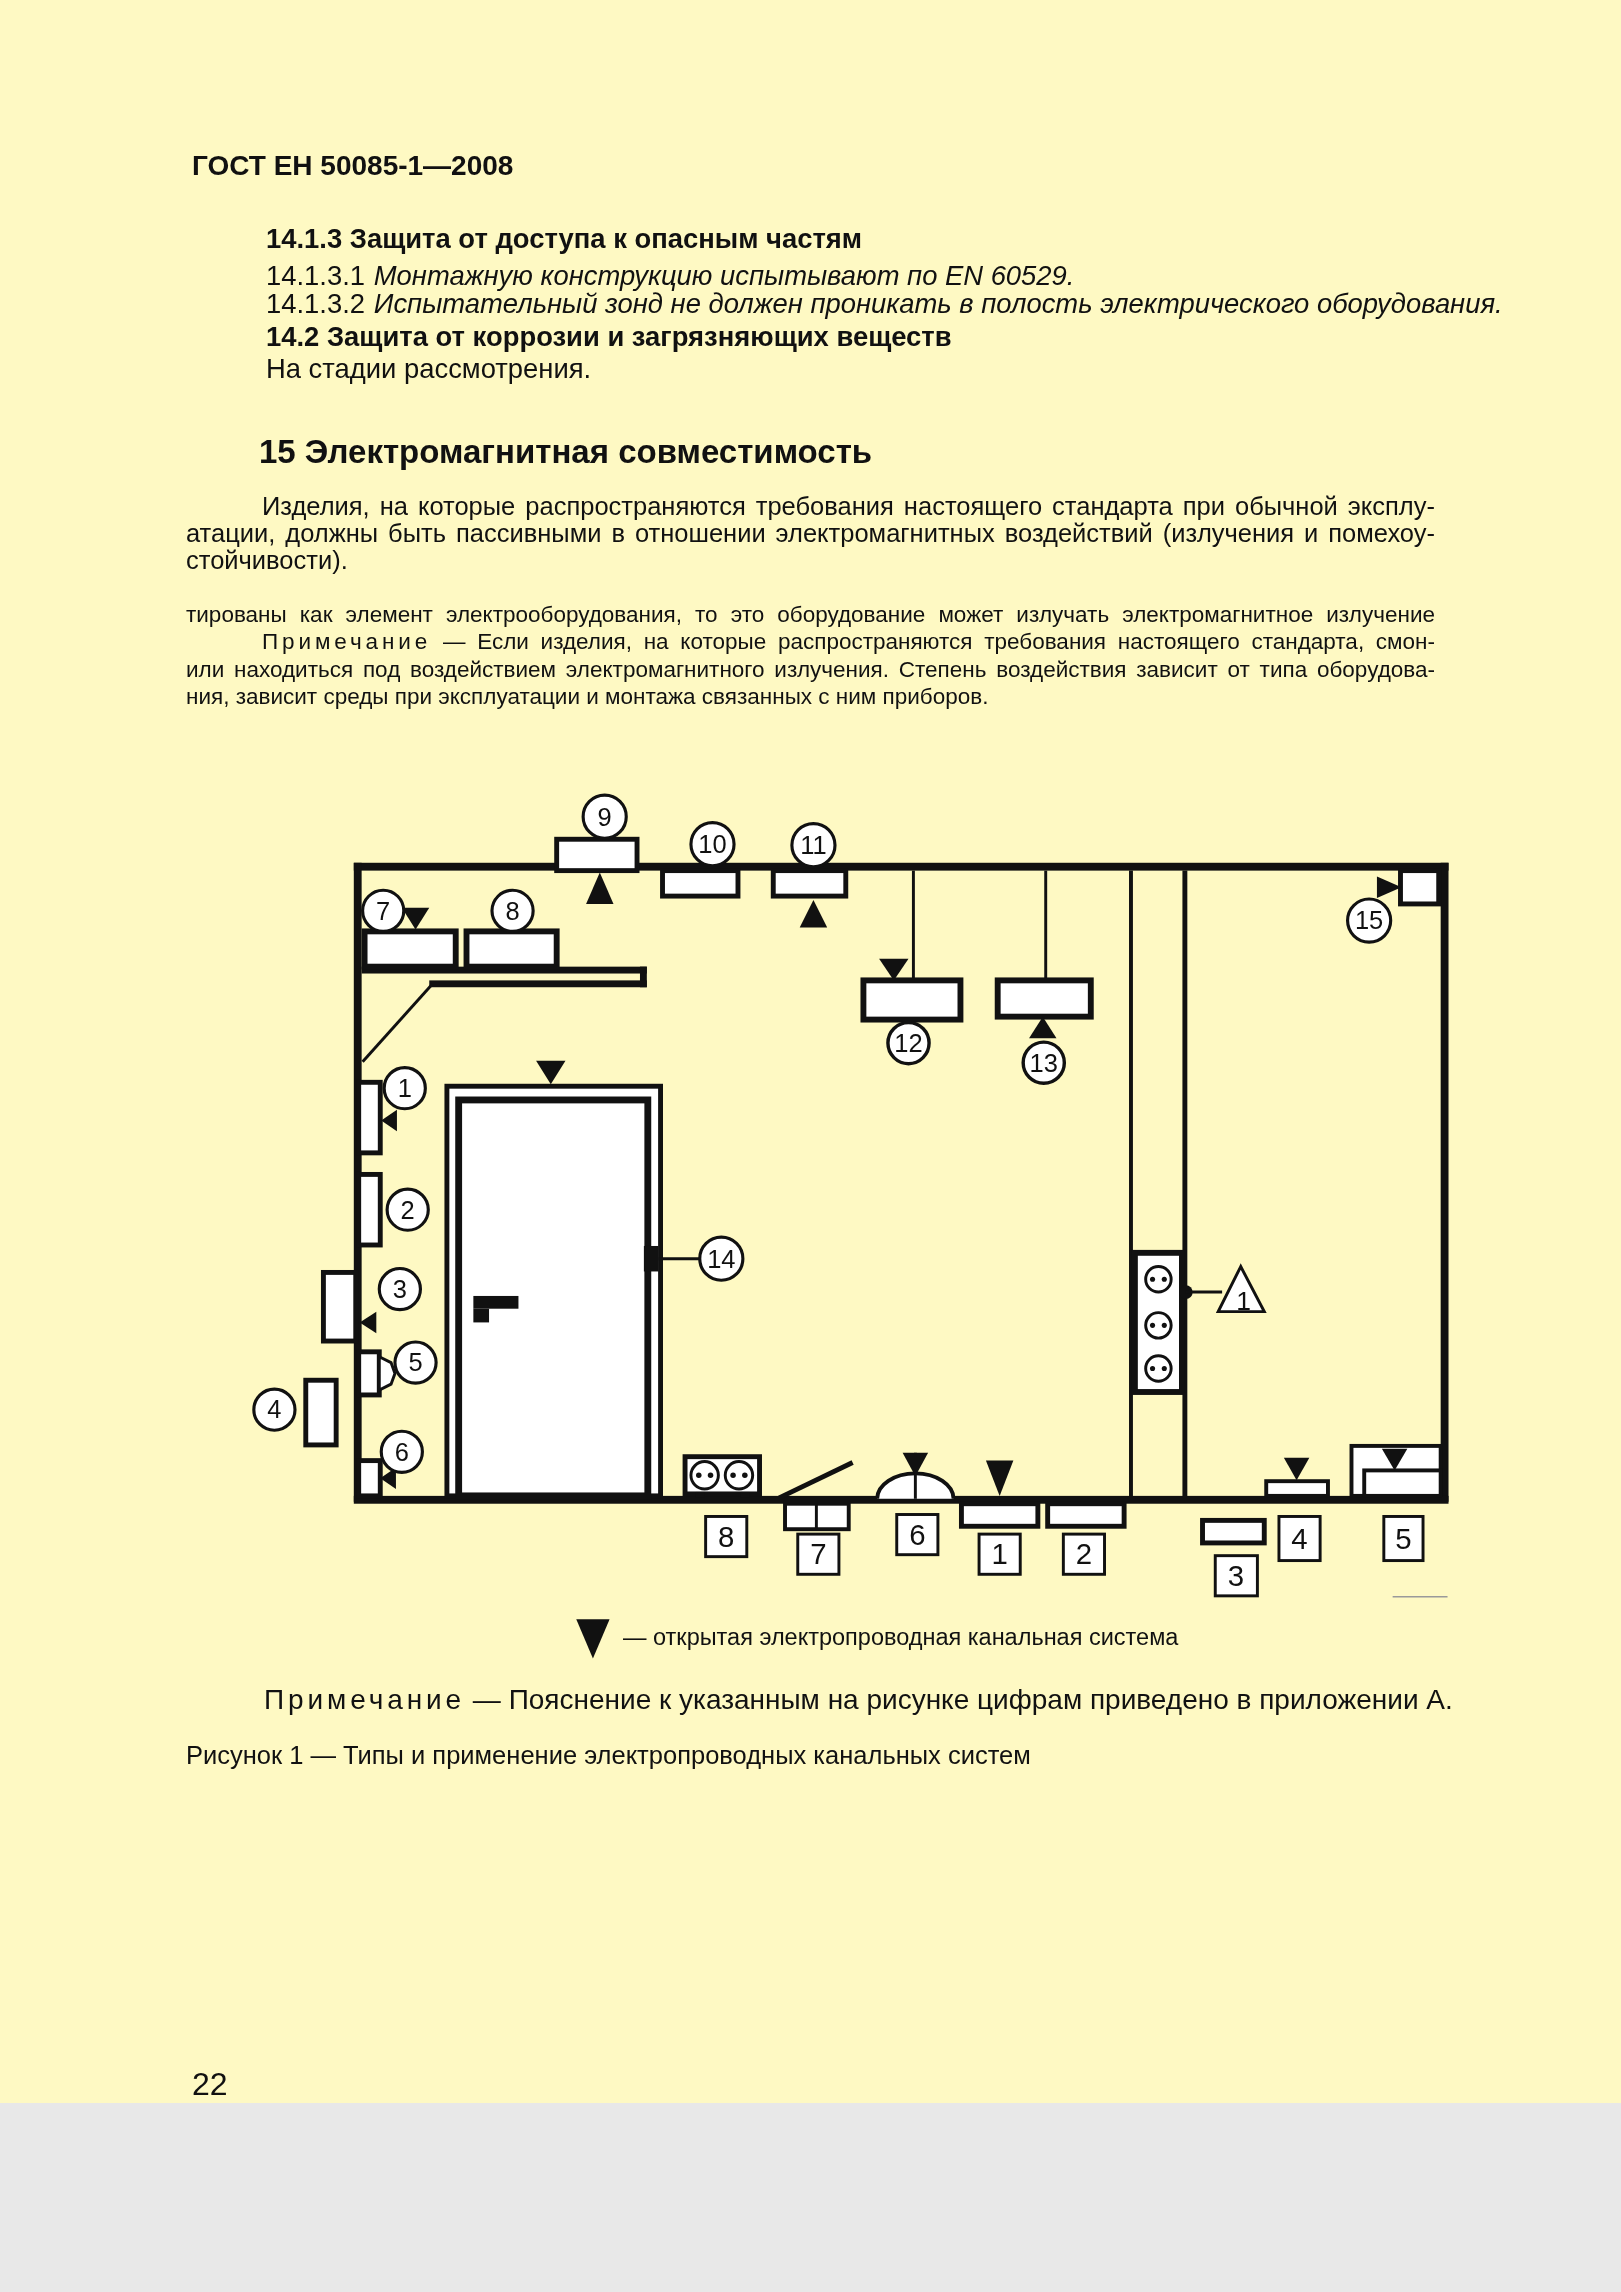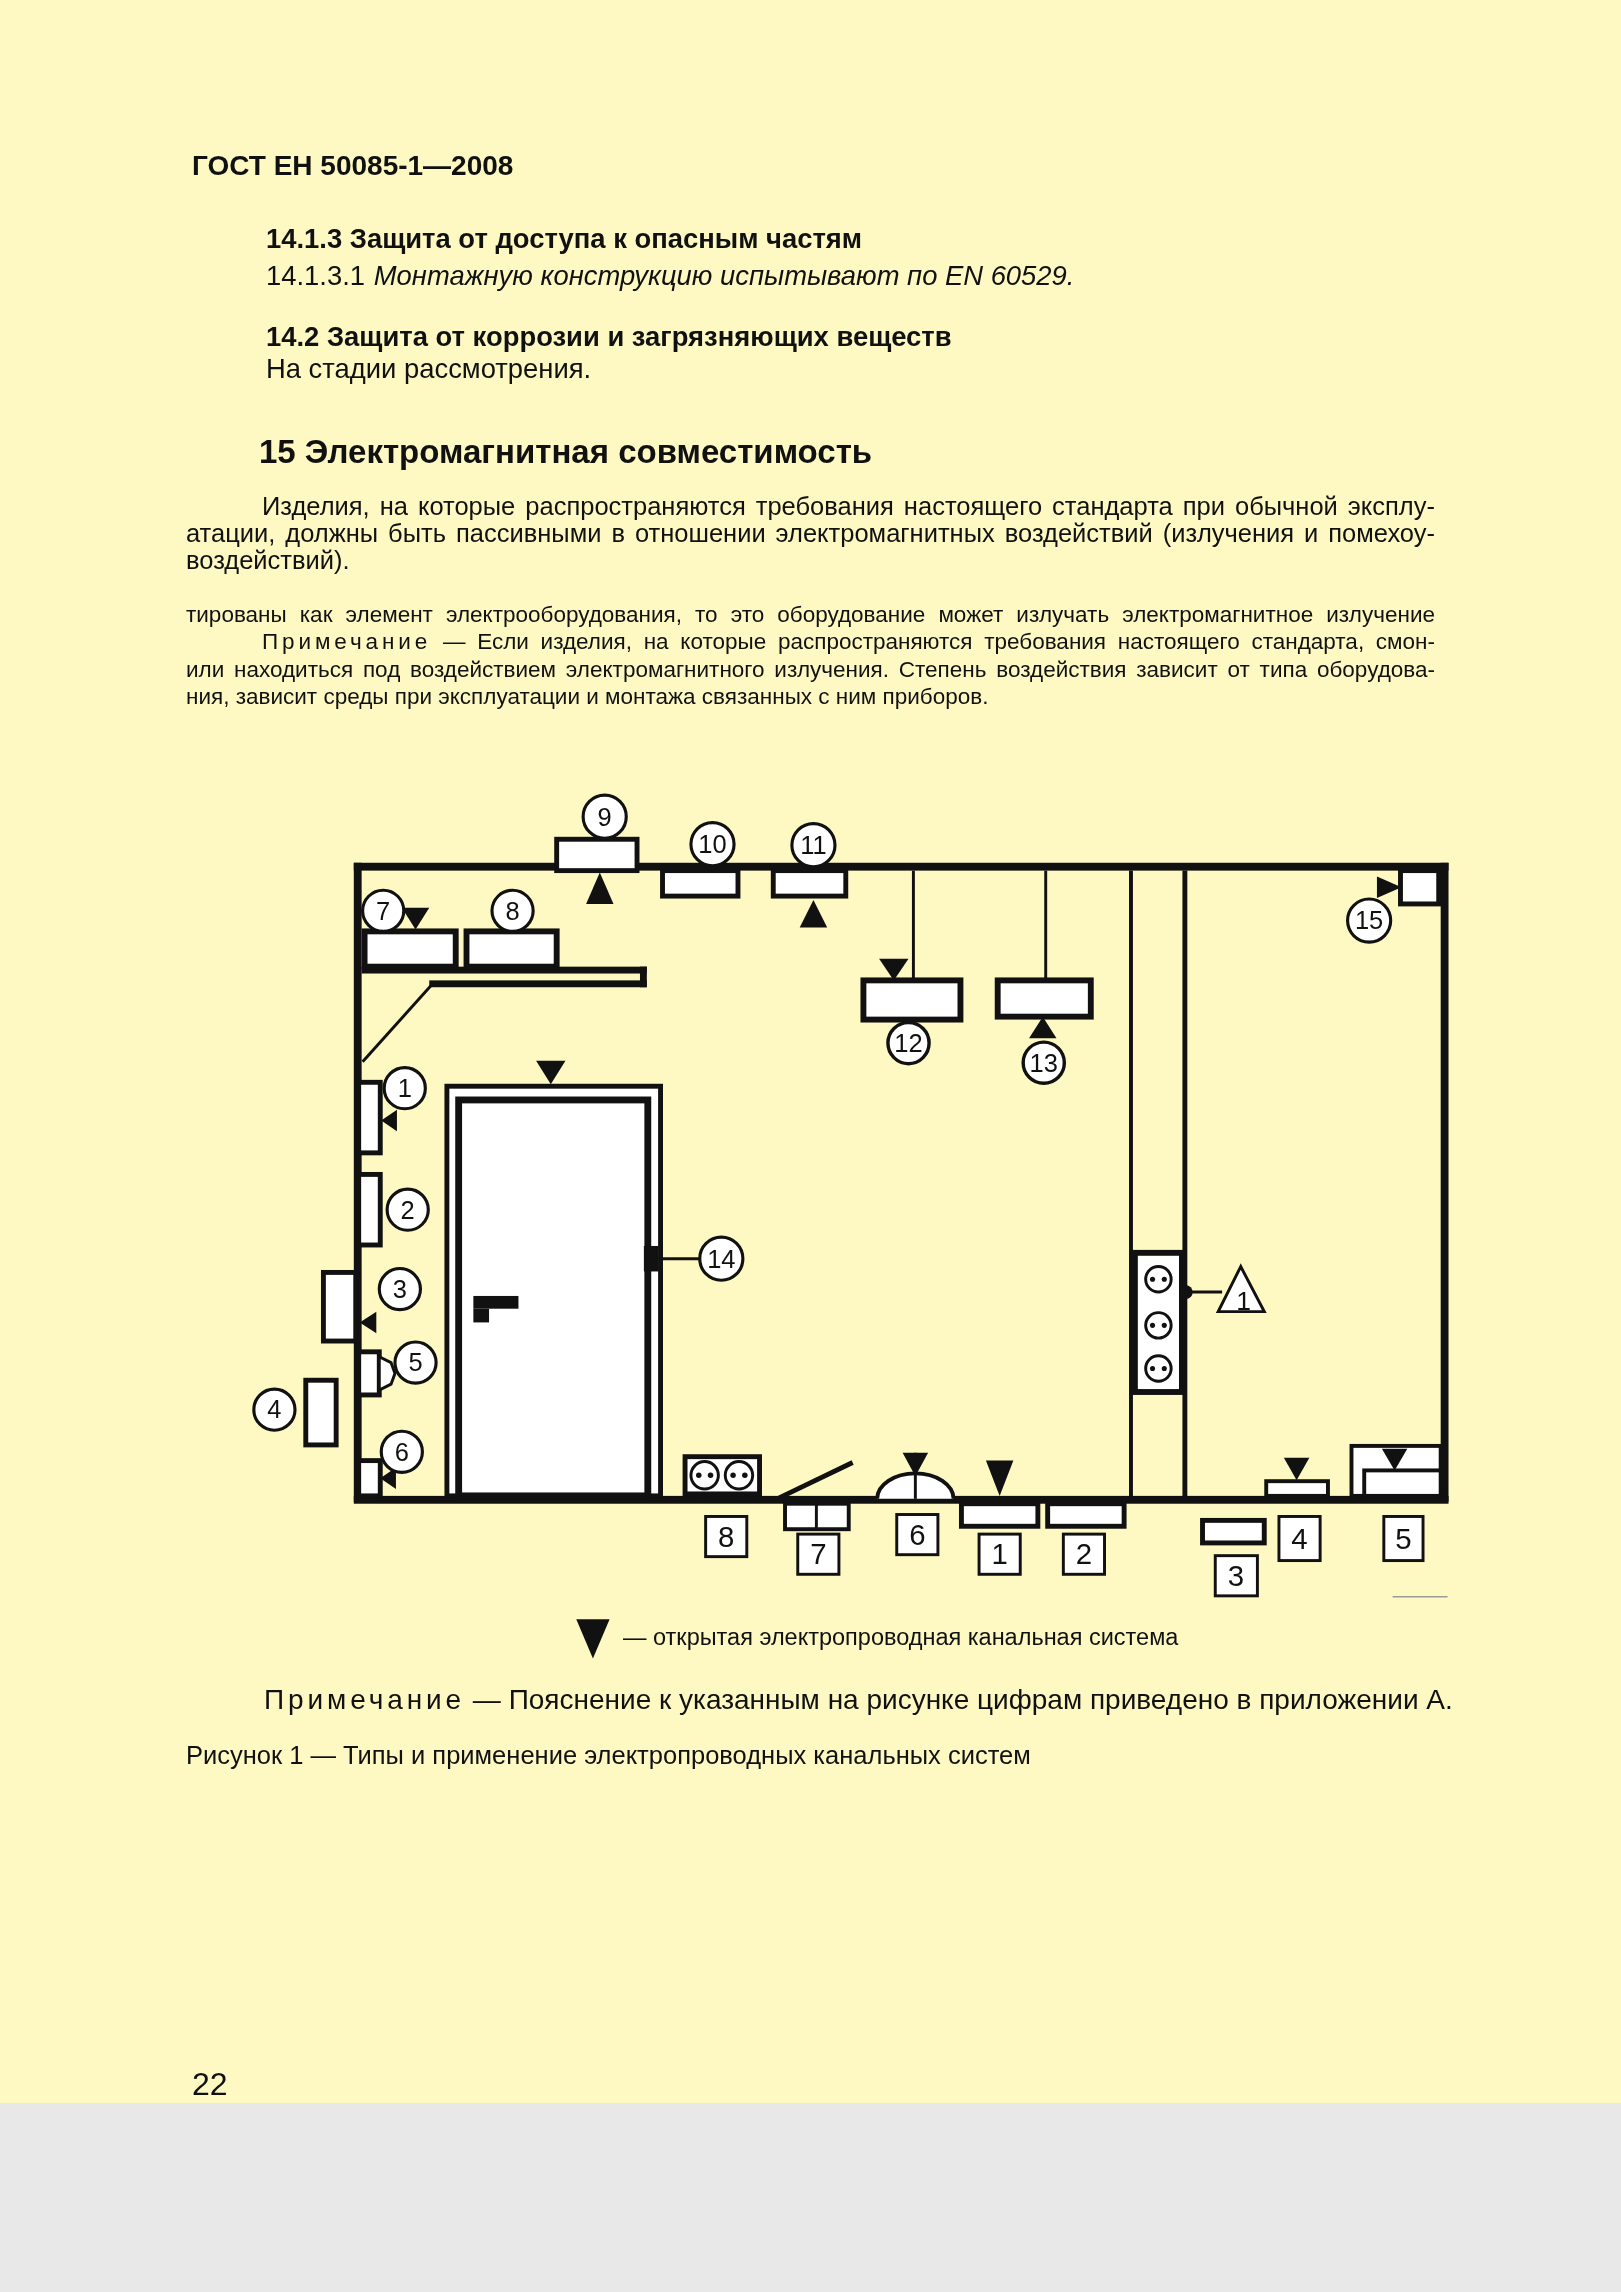--- a/index.html
+++ b/index.html
@@ -34,29 +34,32 @@
 <body>
 
 <div class="page">
 
   <div class="abs header">ГОСТ ЕН 50085-1—2008</div>
 
   <div class="tline b" style="top:223px">14.1.3 Защита от доступа к опасным частям</div>
   <div class="tline" style="top:260px">
     <span class="num">14.1.3.1</span><span class="it">Монтажную конструкцию испытывают по EN 60529.</span>
   </div>
+  <div class="tline" style="top:288px">
+    <span class="num">14.1.3.2</span><span class="it">Испытательный зонд не должен проникать в полость электрического оборудования.</span>
+  </div>
   <div class="tline b" style="top:321px">14.2 Защита от коррозии и загрязняющих веществ</div>
   <div class="tline" style="top:353px">На стадии рассмотрения.</div>
 
   <div class="abs h15">15 Электромагнитная совместимость</div>
 
   <div class="abs para">
     <div class="l first j">Изделия, на которые распространяются требования настоящего стандарта при обычной эксплу-</div>
     <div class="l j">атации, должны быть пассивными в отношении электромагнитных воздействий (излучения и помехоу-</div>
-    <div class="l">воздействий).</div>
+    <div class="l">стойчивости).</div>
   </div>
 
   <div class="abs note">
     <div class="l j">тированы как элемент электрооборудования, то это оборудование может излучать электромагнитное излучение</div>
     <div class="l first j"><span class="spaced">Примечание</span><span> — Если изделия, на которые распространяются требования настоящего стандарта, смон-</span></div>
     <div class="l j">или находиться под воздействием электромагнитного излучения. Степень воздействия зависит от типа оборудова-</div>
     <div class="l">ния, зависит среды при эксплуатации и монтажа связанных с ним приборов.</div>
   </div>
 
   <svg class="fig" width="1621" height="2293" viewBox="0 0 1654 2339">

